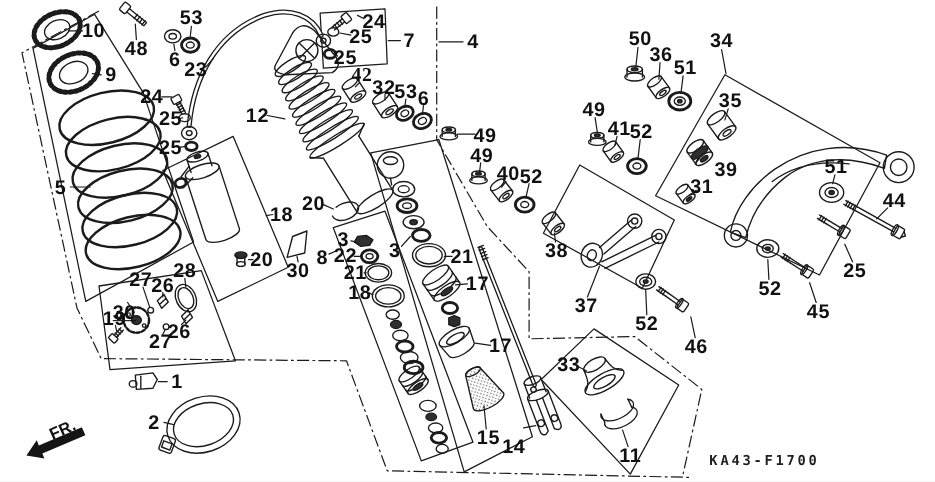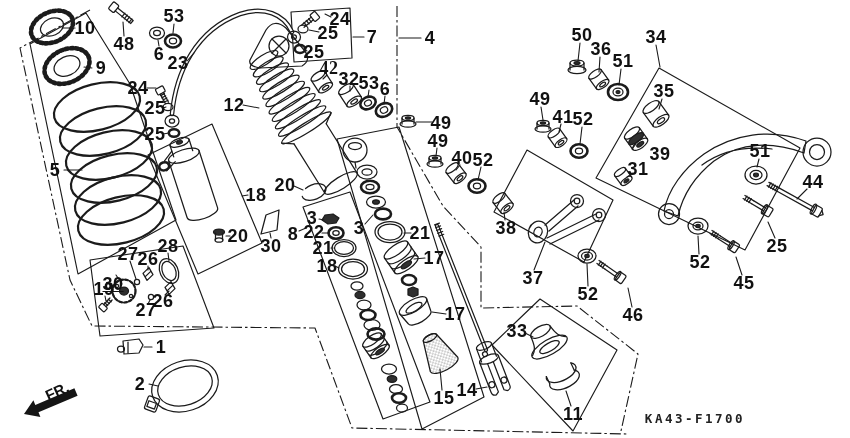--- a/index.html
+++ b/index.html
@@ -571,21 +571,21 @@
       <div class="plabel" style="left: 293px; top: 234px;">8</div>
       <div class="plabel" style="left: 312px; top: 218px;">3</div>
       <div class="plabel" style="left: 314px; top: 232px;">22</div>
       <div class="plabel" style="left: 323px; top: 248px;">21</div>
       <div class="plabel" style="left: 327px; top: 266px;">18</div>
       <div class="plabel" style="left: 359px; top: 228px;">3</div>
       <div class="plabel" style="left: 420px; top: 233px;">21</div>
       <div class="plabel" style="left: 434px; top: 258px;">17</div>
       <div class="plabel" style="left: 455px; top: 314px;">17</div>
       <div class="plabel" style="left: 444px; top: 398px;">15</div>
-      <div class="plabel" style="left: 467px; top: 390px;">14</div>
+      <div class="plabel" style="left: 467px; top: 406px;">14</div>
       <div class="plabel" style="left: 517px; top: 331px;">33</div>
       <div class="plabel" style="left: 573px; top: 414px;">11</div>
       <div class="plabel" style="left: 533px; top: 278px;">37</div>
       <div class="plabel" style="left: 506px; top: 228px;">38</div>
       <div class="plabel" style="left: 588px; top: 294px;">52</div>
       <div class="plabel" style="left: 633px; top: 315px;">46</div>
       <div class="plabel" style="left: 540px; top: 99px;">49</div>
       <div class="plabel" style="left: 563px; top: 117px;">41</div>
       <div class="plabel" style="left: 583px; top: 119px;">52</div>
       <div class="plabel" style="left: 582px; top: 35px;">50</div>

